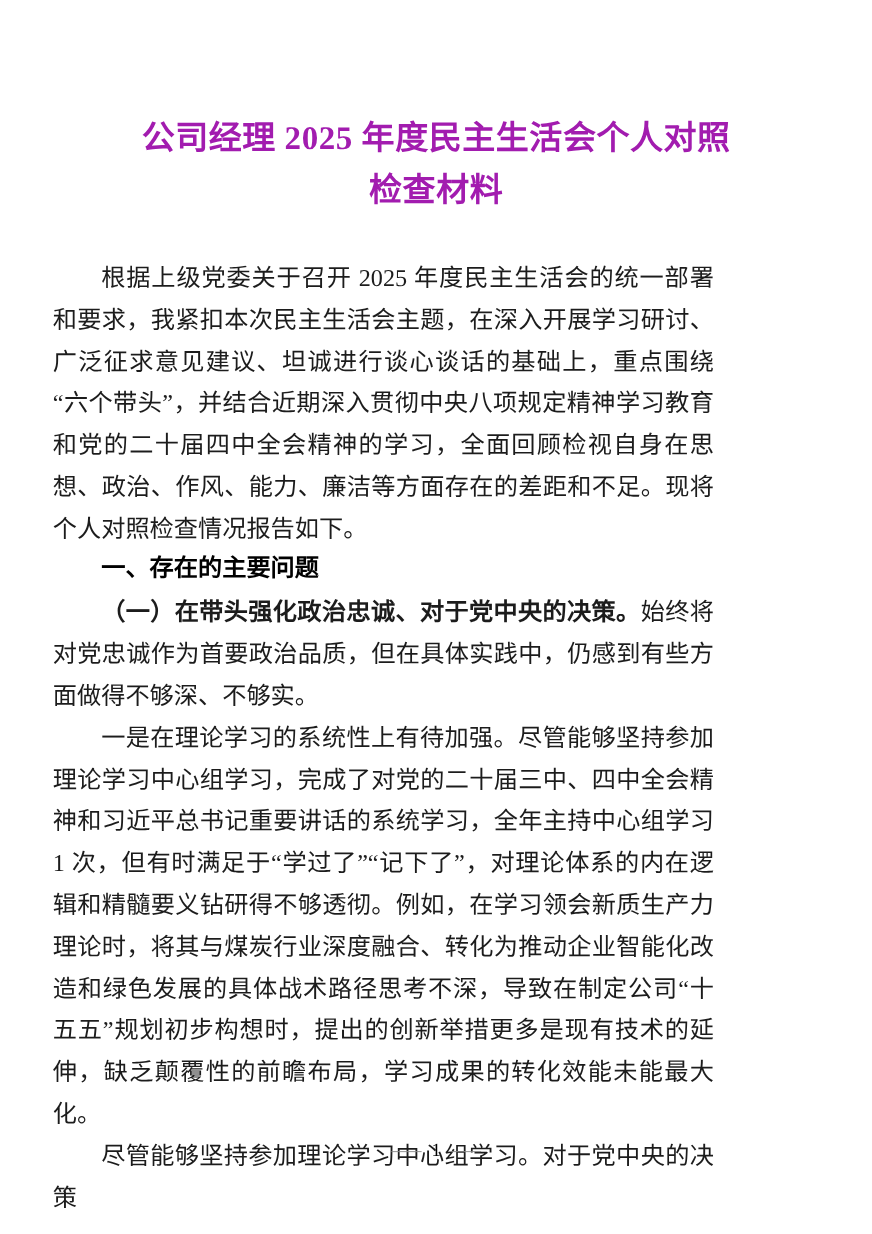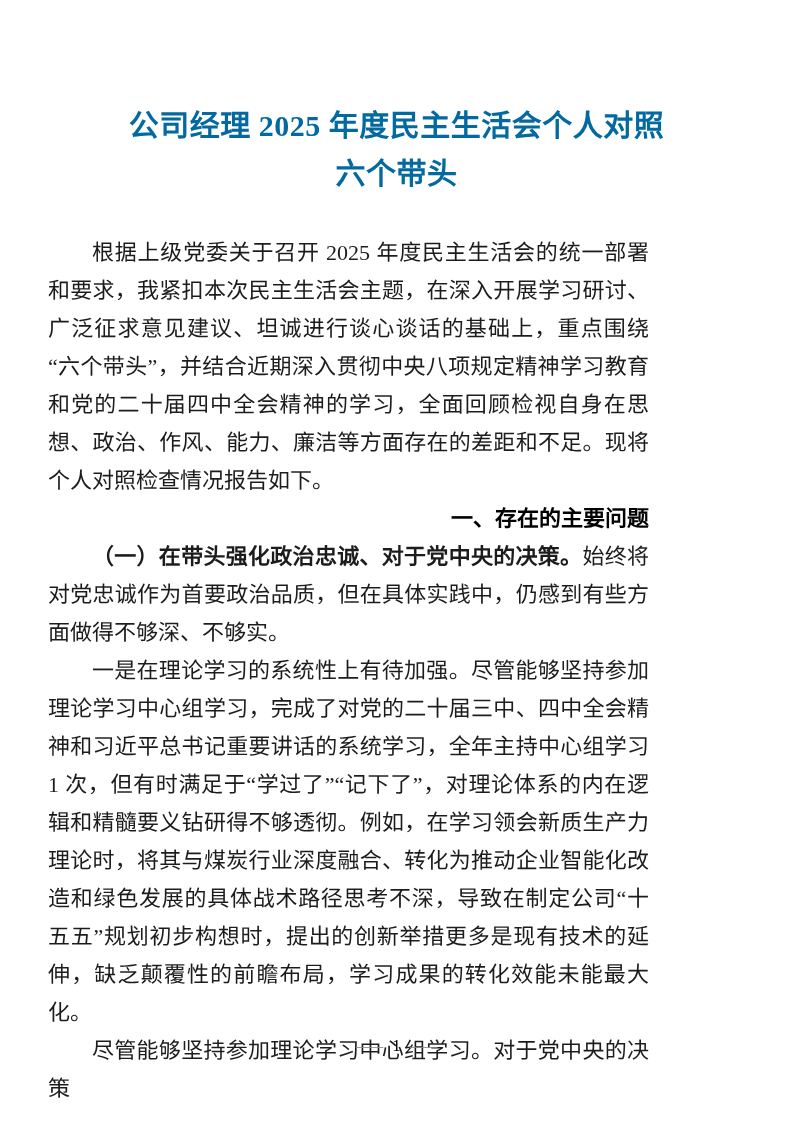--- a/index.html
+++ b/index.html
@@ -14,45 +14,45 @@
     overflow: hidden;
     font-family: "Liberation Serif", "DejaVu Serif", serif;
   }
 
   .doc-title {
     margin: 102px 90px 0;
     text-align: center;
     font-size: 30px;
     font-weight: 700;
     line-height: 48px;
-    color: #0369a1;
+    color: #a21caf;
     letter-spacing: 0.5px;
   }
   .title-line { display: block; }
 
   .doc-body {
     margin: 36px 48px 0;
     width: 601px;
     font-size: 22px;
     line-height: 38px;
     color: #1c1c1c;
     text-align: justify;
     text-justify: inter-ideograph;
   }
 
   .para { text-indent: 2em; }
 
   .section-heading {
-    font-family: Liberation Serif, serif;
+    font-family: Liberation Mono, monospace;
     font-size: 22px;
     font-weight: 700;
     color: #000000;
     line-height: 38px;
     text-indent: 2em;
-    text-align: right;
+    text-align: left;
   }
 
   .lead-bold { font-weight: 700; }
 
   .page-footer {
     position: absolute;
     left: 0;
     right: 0;
     top: 1032px;
     height: 28px;
@@ -70,21 +70,21 @@
   }
   .footer-page-num { display: inline-block; }
 </style>
 </head>
 <body>
 
 <div class="page">
 
   <h1 class="doc-title">
     <span class="title-line">公司经理 2025 年度民主生活会个人对照</span>
-    <span class="title-line">六个带头</span>
+    <span class="title-line">检查材料</span>
   </h1>
 
   <div class="doc-body">
 
     <p class="para">根据上级党委关于召开 2025 年度民主生活会的统一部署和要求，我紧扣本次民主生活会主题，在深入开展学习研讨、广泛征求意见建议、坦诚进行谈心谈话的基础上，重点围绕“六个带头”，并结合近期深入贯彻中央八项规定精神学习教育和党的二十届四中全会精神的学习，全面回顾检视自身在思想、政治、作风、能力、廉洁等方面存在的差距和不足。现将个人对照检查情况报告如下。</p>
 
     <h2 class="section-heading">一、存在的主要问题</h2>
 
     <p class="para"><span class="lead-bold">（一）在带头强化政治忠诚、对于党中央的决策。</span><span>始终将对党忠诚作为首要政治品质，但在具体实践中，仍感到有些方面做得不够深、不够实。</span></p>
 

